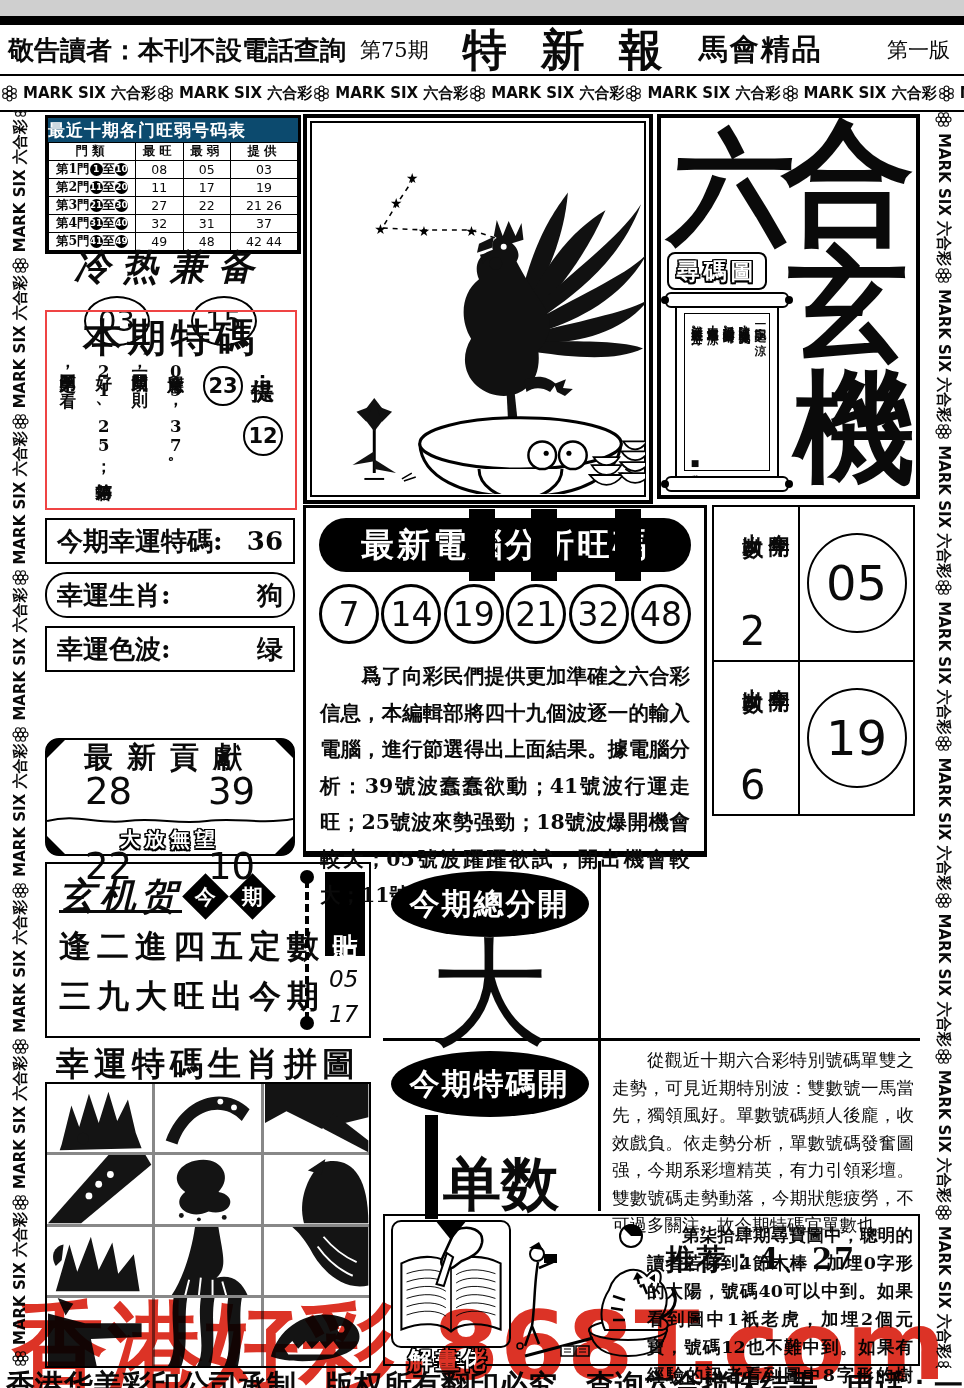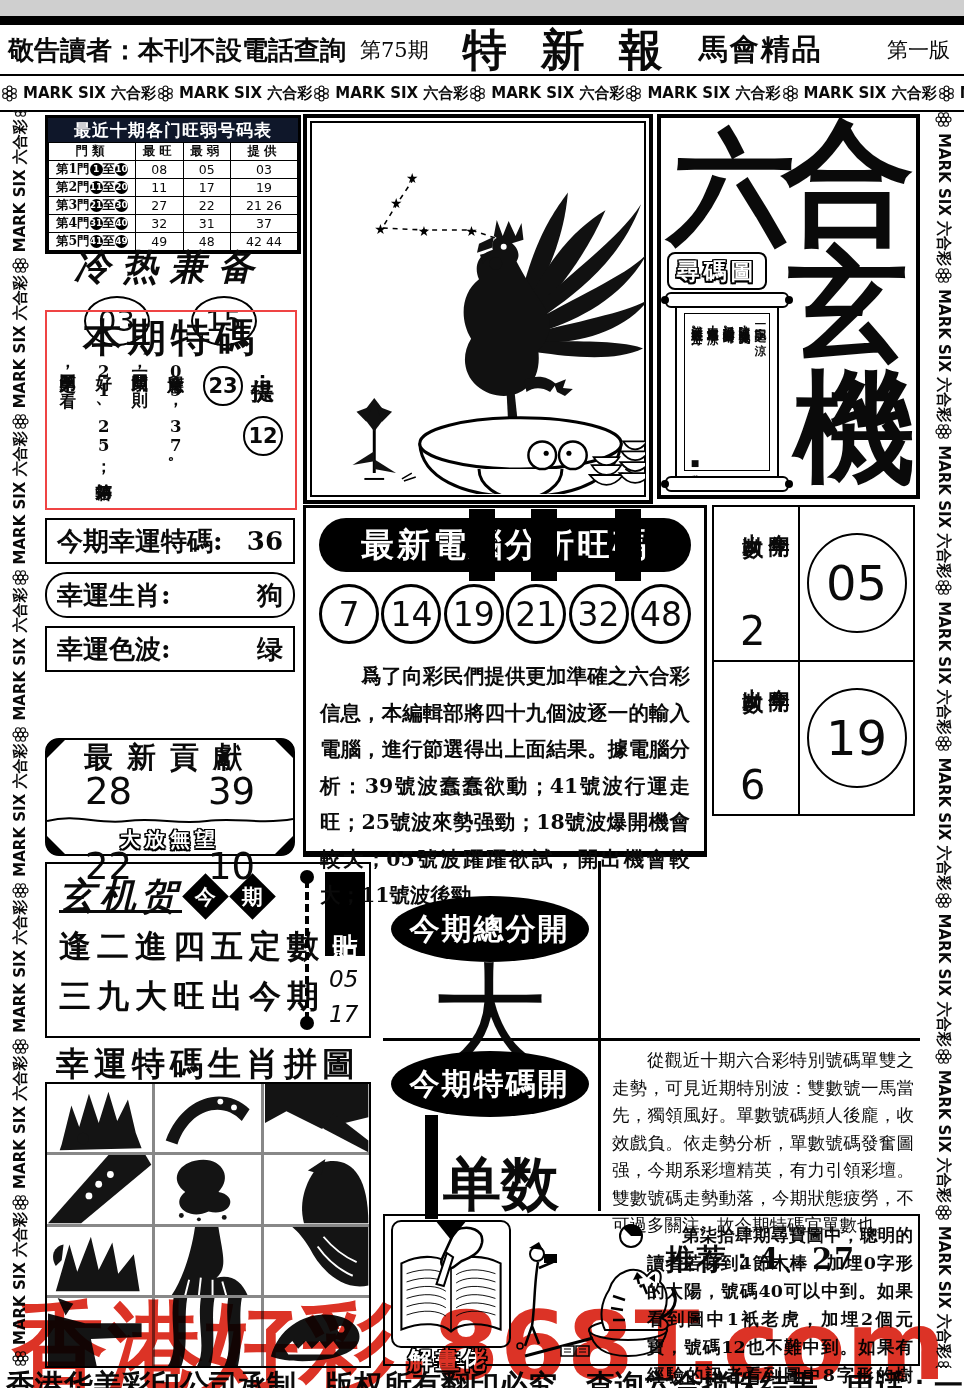--- a/index.html
+++ b/index.html
@@ -27,21 +27,21 @@
                   justify-content:space-around;align-items:center;transform-origin:0 0;}
   .strip-left{left:1px;}
   .strip-left .track{transform:rotate(-90deg) translateX(-1258px);}
   .strip-right{left:925px;}
   .strip-right .track{transform:rotate(90deg) translateY(-38px);}
   .footer{left:6px;top:1350px;width:954px;font-size:29px;font-weight:bold;white-space:nowrap;letter-spacing:0px;}
   .watermark{left:12px;top:1268px;font-size:95px;font-weight:bold;white-space:nowrap;z-index:40;
              font-family:"DejaVu Sans","Liberation Sans",sans-serif;mix-blend-mode:multiply;letter-spacing:1px;}
   
   .hot-box{left:45px;top:99px;width:250px;border:3px solid #000;background:#fff;}
-  .hot-title{background:#0f172a;color:#fff;font-size:17px;font-weight:bold;text-align:center;
+  .hot-title{background:#0c4a6e;color:#fff;font-size:17px;font-weight:bold;text-align:left;
              height:24px;line-height:24px;letter-spacing:1px;}
   .hot-box table{border-collapse:collapse;width:100%;table-layout:fixed;}
   .hot-box th,.hot-box td{border:1px solid #000;font-size:12.5px;font-weight:bold;text-align:center;
              height:16px;padding:0;overflow:hidden;white-space:nowrap;}
   .hot-box th{letter-spacing:4px;}
   .hot-box td.num{font-family:"DejaVu Sans","Liberation Sans",sans-serif;font-weight:normal;}
   .mini-c{display:inline-block;width:13px;height:13px;border-radius:50%;background:#000;color:#fff;
           font-size:9px;line-height:13px;text-align:center;vertical-align:1px;
           font-family:"DejaVu Sans","Liberation Sans",sans-serif;}
   .coldhot{left:45px;top:227px;width:250px;text-align:center;}
@@ -104,21 +104,21 @@
   .num-circle{width:54px;height:54px;border:3px solid #000;border-radius:50%;display:flex;align-items:center;
               justify-content:center;font-size:33px;font-family:"DejaVu Sans","Liberation Sans",sans-serif;}
   .analysis-body{margin:14px 14px 0 14px;font-size:20.5px;line-height:36.5px;text-align:justify;
                  text-indent:2em;font-weight:bold;}
   
   .comm-vline{left:598px;top:845px;width:3px;height:350px;background:#000;}
   .comm-hline{left:383px;top:1022px;width:537px;height:3px;background:#000;}
   .oval-title{width:198px;height:66px;background:#000;border-radius:50%;color:#fff;display:flex;align-items:center;
               justify-content:center;font-size:30px;font-weight:bold;margin:0 auto;letter-spacing:2px;
               font-family:"DejaVu Sans","Liberation Sans",sans-serif;white-space:nowrap;}
-  .cell-tl{left:383px;top:870px;width:213px;height:175px;}
+  .cell-tl{left:383px;top:845px;width:213px;height:175px;}
   .big-da{text-align:center;font-size:118px;line-height:108px;margin-top:2px;}
   .cell-bl{left:383px;top:1027px;width:213px;height:168px;}
   .sd-row{display:flex;align-items:flex-end;justify-content:center;margin-top:-2px;}
   .sd-bar{width:13px;height:104px;background:#000;margin:0 5px;}
   .sd-txt{font-size:58px;font-weight:bold;line-height:70px;}
   .cell-tr{left:604px;top:803px;width:314px;height:216px;display:flex;flex-direction:column;}
   .comm-title{text-align:center;font-size:33px;font-weight:bold;letter-spacing:16px;white-space:nowrap;}
   .comm-body{margin:8px 4px 0 8px;font-size:17.5px;line-height:27.5px;text-indent:2em;text-align:justify;flex:1;}
   .comm-tip{text-align:center;font-size:29px;font-weight:bold;letter-spacing:2px;white-space:nowrap;}
   .cell-br{left:604px;top:1027px;width:314px;height:168px;display:flex;flex-direction:column;}

